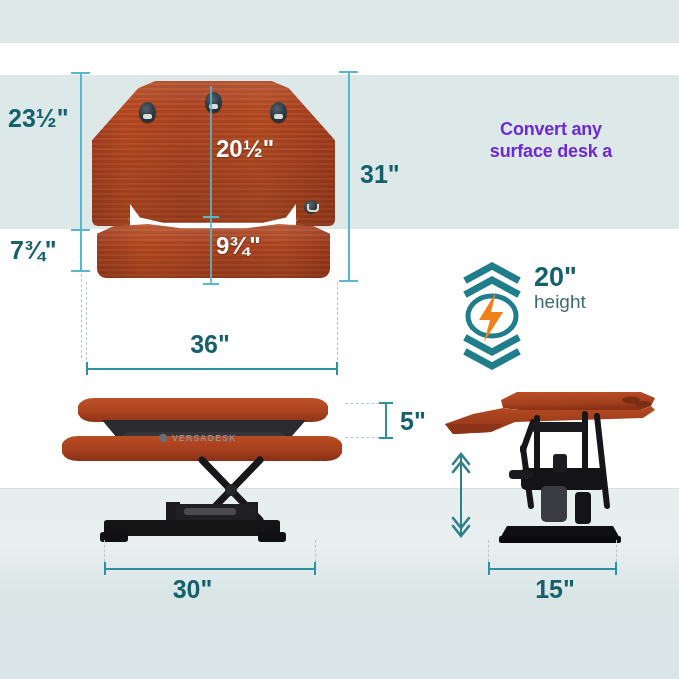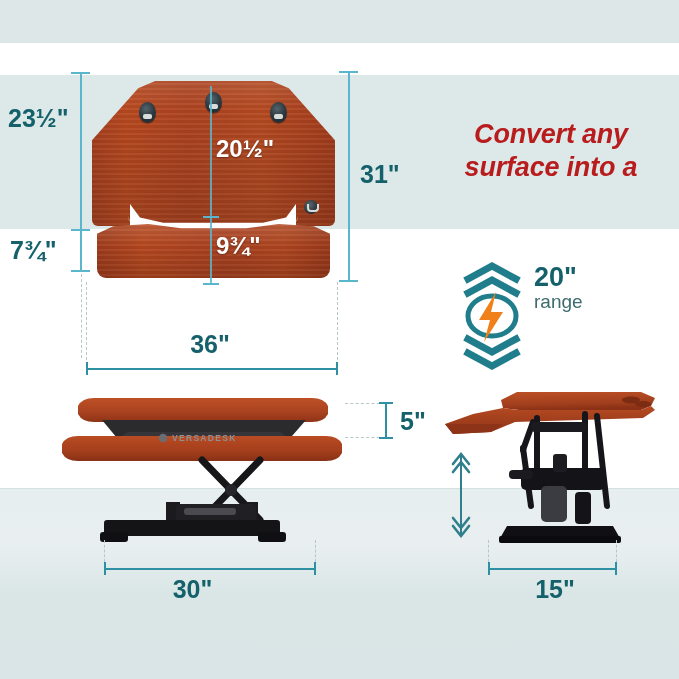--- a/index.html
+++ b/index.html
@@ -79,21 +79,21 @@
   .vd-badge::after{content:"";position:absolute;left:3px;top:4px;width:8px;height:6px;
     border-left:2px solid #d7dbda;border-right:2px solid #d7dbda;
     border-bottom:2px solid #d7dbda;transform:skewY(0deg);border-radius:0 0 4px 4px;}
 
   .label-on-wood{position:absolute;color:#ffffff;font-weight:700;font-size:24px;
     text-shadow:0 1px 2px rgba(0,0,0,0.35);}
 
   
   .convert{
     position:absolute;left:444px;top:118px;width:214px;text-align:center;
-    color:#b91c1c;font-size:27px;font-weight:700;line-height:1.24;letter-spacing:-0.2px;font-style:italic;
+    color:#6d28d9;font-size:18px;font-weight:700;line-height:1.24;letter-spacing:-0.2px;
   }
 
   
   .ha-wrap{position:absolute;left:462px;top:262px;width:210px;height:110px;}
   .ha-icon{position:absolute;left:0;top:0;width:60px;height:108px;}
   .ha-textblock{position:absolute;left:72px;top:2px;width:140px;}
   .ha-num{font-size:27px;font-weight:700;color:#15616b;line-height:1.0;}
   .ha-sub{font-size:19px;color:#3d6b70;line-height:1.18;font-weight:400;}
 
   
@@ -165,37 +165,37 @@
 
   <div class="dashed-v" style="left:86px;top:282px;height:78px;"></div>
   <div class="dashed-v" style="left:337px;top:282px;height:78px;"></div>
   <div class="hline" style="left:86px;top:368px;width:252px;"></div>
   <div class="tick-v" style="left:86px;top:362px;height:13px;"></div>
   <div class="tick-v" style="left:336px;top:362px;height:13px;"></div>
   <div class="dim-text lbl-36">36"</div>
 
   <div class="convert">
     <div>Convert any</div>
-    <div>surface into a</div>
+    <div>surface desk a</div>
   </div>
 
   <div class="ha-wrap">
     <svg class="ha-icon" viewBox="0 0 60 108">
       <g fill="none" stroke="#1f7d8c" stroke-width="7" stroke-linecap="square">
         <polyline points="6,17 30,4 54,17"></polyline>
         <polyline points="6,31 30,18 54,31"></polyline>
         <polyline points="6,77 30,90 54,77"></polyline>
         <polyline points="6,91 30,104 54,91"></polyline>
       </g>
       <ellipse cx="30" cy="54" rx="24" ry="20" fill="none" stroke="#1f7d8c" stroke-width="5"></ellipse>
       <path d="M34 30 L17 58 L28 58 L22 80 L41 50 L29 50 Z" fill="#f08019"></path>
     </svg>
     <div class="ha-textblock">
       <div class="ha-num">20"</div>
-      <div class="ha-sub">range</div>
+      <div class="ha-sub">height</div>
     </div>
   </div>
 
   <svg class="sideview" viewBox="0 0 285 165">
     <defs>
       <linearGradient id="woodA" x1="0" y1="0" x2="0" y2="1">
         <stop offset="0%" stop-color="#bd5026"></stop>
           <stop offset="55%" stop-color="#ab4320"></stop>
           <stop offset="100%" stop-color="#8e3317"></stop>
       </linearGradient>

